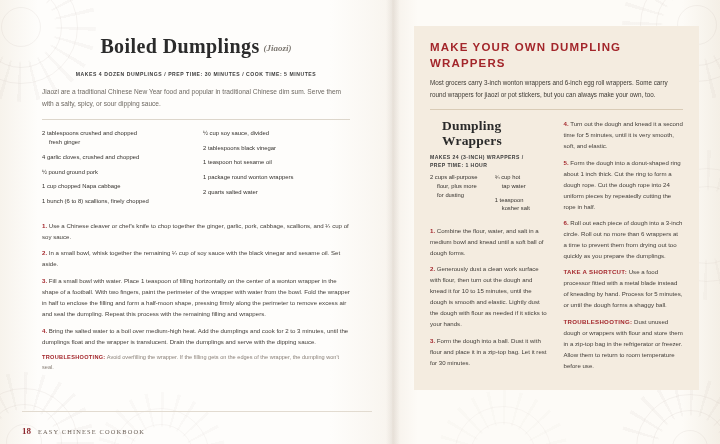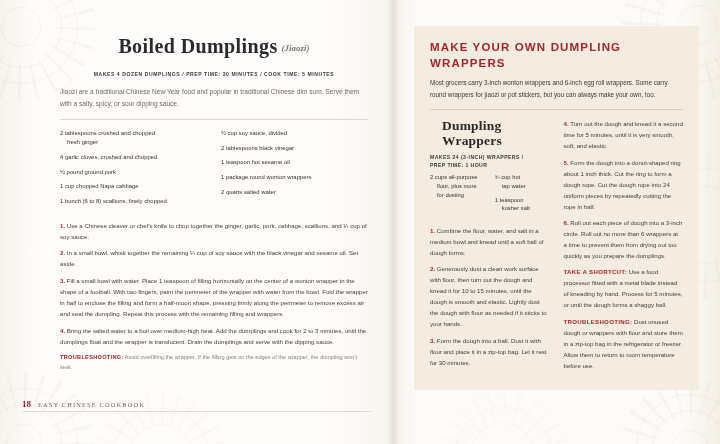--- a/index.html
+++ b/index.html
@@ -79,21 +79,21 @@
        rgba(120,100,85,0.10) 45%,
        rgba(120,100,85,0.12) 52%,
        rgba(120,100,85,0.00) 100%);
     pointer-events: none;
     z-index: 6;
   }
 
   
   .left-content {
     position: absolute;
-    left: 60px; top: 22px;
+    left: 42px; top: 22px;
     width: 308px;
   }
 
   .recipe-title {
     text-align: center;
     font-family: "Liberation Serif", serif;
     font-size: 20px;
     color: #2b2b2b;
     letter-spacing: .4px;
     line-height: 1.1;
@@ -262,21 +262,21 @@
   }
   .sub-note b {
     color: #a3262b;
     letter-spacing: .3px;
   }
   .keep { break-inside: avoid; }
 
   
   .footer {
     position: absolute;
-    bottom: 35px;
+    bottom: 8px;
     font-family: "Liberation Serif", serif;
     font-size: 6.4px;
     letter-spacing: 1.15px;
     color: #6d6259;
     display: flex;
     align-items: baseline;
     gap: 7px;
     z-index: 5;
   }
   .footer-left { left: 22px; }

